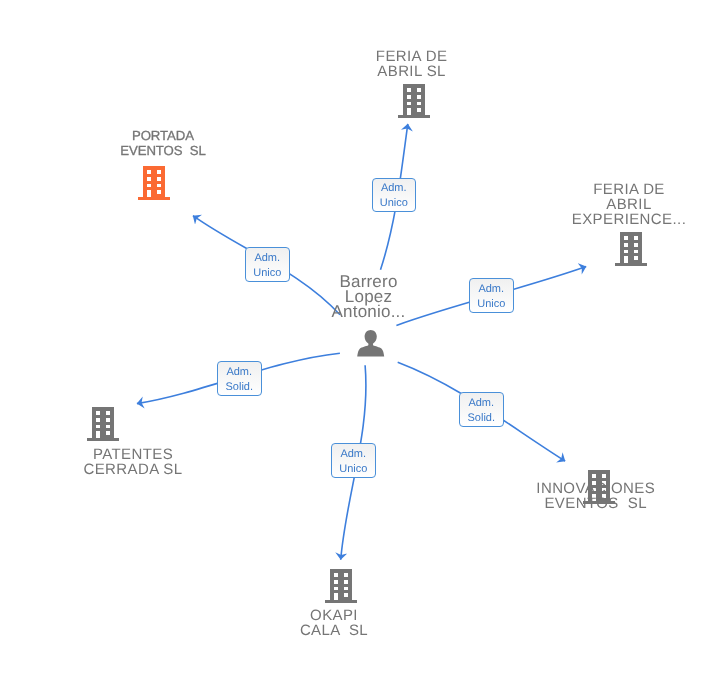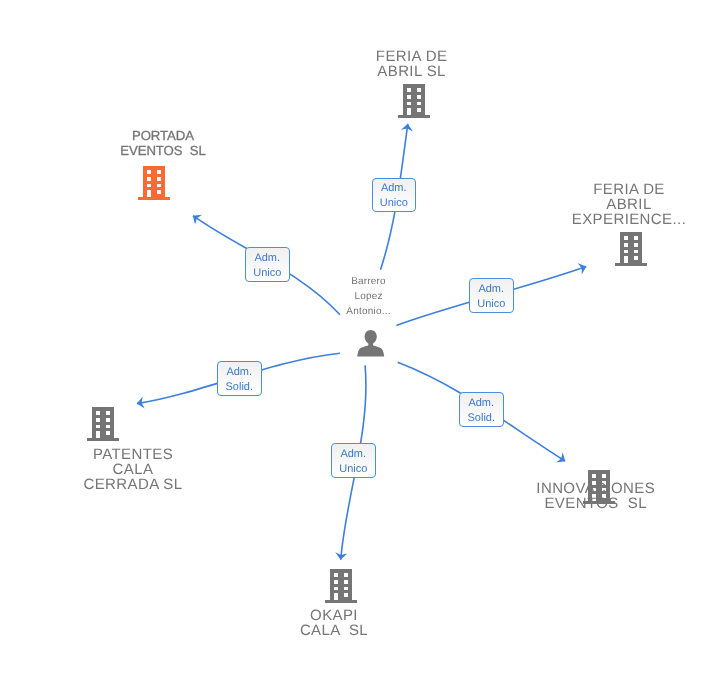--- a/index.html
+++ b/index.html
@@ -4,21 +4,21 @@
 <title>Empresia relations graph</title>
 <style>
   html,body{margin:0;padding:0;background:#ffffff;}
   body{width:728px;height:685px;font-family:"Liberation Sans",sans-serif;overflow:hidden;position:relative;
         -webkit-font-smoothing:antialiased;text-rendering:geometricPrecision;}
   #stage{position:absolute;left:0;top:0;width:728px;height:685px;background:#ffffff;}
   svg#edges-layer{position:absolute;left:0;top:0;width:728px;height:685px;}
   .node-icon{position:absolute;line-height:0;}
   .node-label{position:absolute;text-align:center;color:#757575;font-size:15px;letter-spacing:0.4px;line-height:15px;white-space:pre;}
   .node-label.sel{font-size:13.2px;letter-spacing:-0.05px;-webkit-text-stroke:0.3px #757575;}
-  .node-label.center{font-size:10px;letter-spacing:0.2px;}
+  .node-label.center{font-size:17px;letter-spacing:0.2px;}
   .edge-label{position:absolute;box-sizing:border-box;border:1.5px solid #4a90d9;border-radius:4px;
      background:linear-gradient(180deg,#f0f0f0 0%,#f8f8f8 55%,#ffffff 100%);color:#3a79c8;font-size:11px;
      line-height:15px;text-align:center;white-space:nowrap;display:flex;flex-direction:column;
      align-items:center;justify-content:center;padding-top:3px;}
   .wm{position:absolute;display:flex;align-items:center;}
 </style>
 </head>
 <body>
 
 <div id="stage">
@@ -86,21 +86,21 @@
           <rect x="0.2" y="33.3" width="31.5" height="2.4" fill="#757575"></rect>
           <rect x="8.5" y="6.2" width="4.8" height="3.8" fill="#fff"></rect>
           <rect x="18.5" y="6.2" width="4.6" height="3.8" fill="#fff"></rect>
           <rect x="8.5" y="12.5" width="4.8" height="4.1" fill="#fff"></rect>
           <rect x="18.5" y="12.5" width="4.6" height="4.1" fill="#fff"></rect>
           <rect x="8.5" y="19.5" width="4.8" height="3.4" fill="#fff"></rect>
           <rect x="18.5" y="19.5" width="4.6" height="3.4" fill="#fff"></rect>
           <rect x="8.5" y="25.8" width="4.8" height="7.6" fill="#fff"></rect>
           <rect x="18.5" y="25.9" width="4.6" height="4.3" fill="#fff"></rect>
         </svg></div>
-      <div class="node-label" style="left: 1px; top: 446.6px; width: 200px; margin-left: 32px;"><div>PATENTES</div><div>CALA</div><div>CERRADA SL</div></div>
+      <div class="node-label" style="left: 1px; top: 446.6px; width: 200px; margin-left: 32px;"><div>PATENTES</div><div>CERRADA SL</div></div>
       <div class="node-icon" style="left: 582.5px; top: 467.8px;"><svg width="33" height="36" viewBox="0 0 33 36" shape-rendering="crispEdges">
           <rect x="5.4" y="2.3" width="21.2" height="31.2" fill="#757575"></rect>
           <rect x="0.2" y="33.3" width="31.5" height="2.4" fill="#757575"></rect>
           <rect x="8.5" y="6.2" width="4.8" height="3.8" fill="#fff"></rect>
           <rect x="18.5" y="6.2" width="4.6" height="3.8" fill="#fff"></rect>
           <rect x="8.5" y="12.5" width="4.8" height="4.1" fill="#fff"></rect>
           <rect x="18.5" y="12.5" width="4.6" height="4.1" fill="#fff"></rect>
           <rect x="8.5" y="19.5" width="4.8" height="3.4" fill="#fff"></rect>
           <rect x="18.5" y="19.5" width="4.6" height="3.4" fill="#fff"></rect>
           <rect x="8.5" y="25.8" width="4.8" height="7.6" fill="#fff"></rect>

